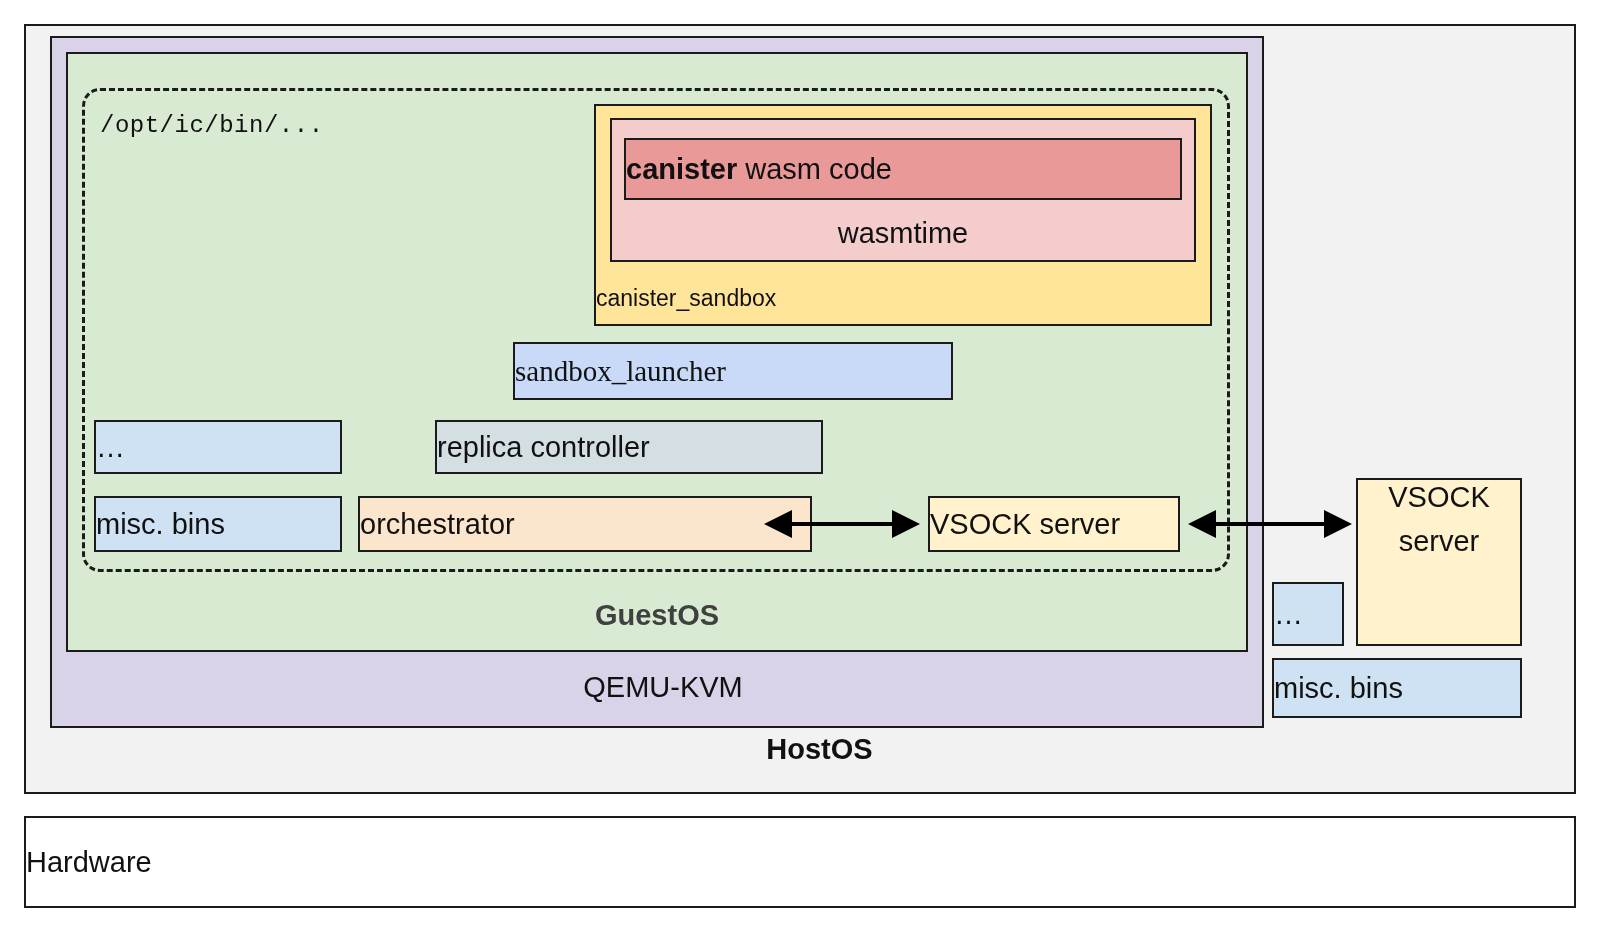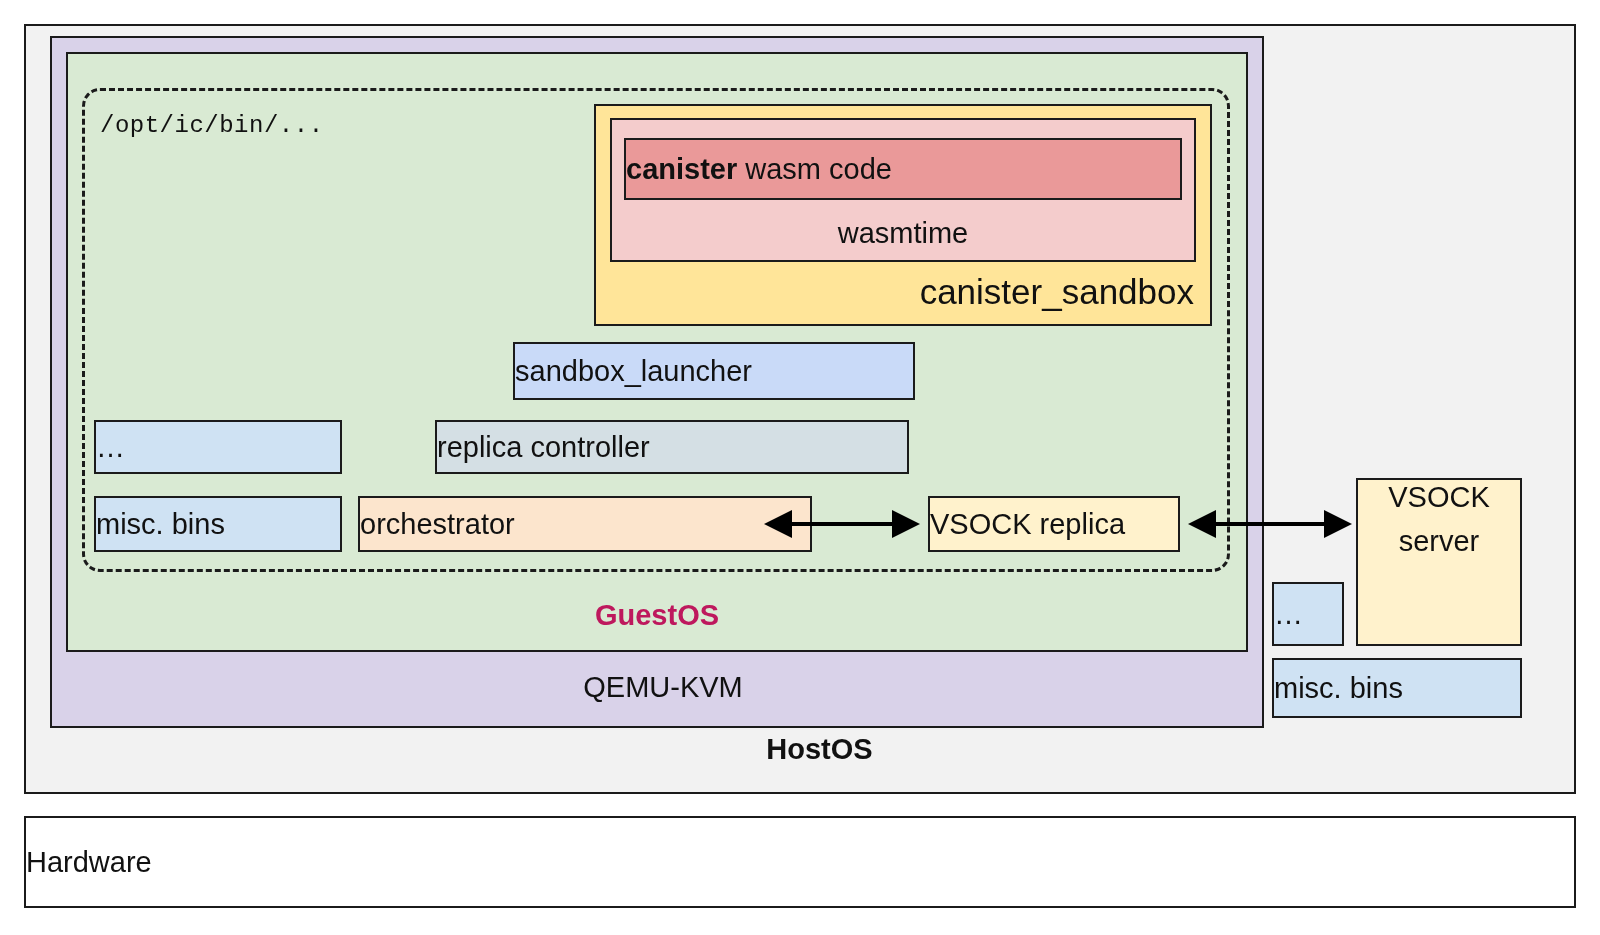--- a/index.html
+++ b/index.html
@@ -77,21 +77,21 @@
     width: 1182px; height: 600px;
     background: #d9ead3;
   }
   #guestos-label {
     position: absolute;
     left: 0; right: 0;
     bottom: 18px;
     text-align: center;
     font-size: 29px;
     font-weight: bold;
-    color: #be185d;
+    color: #404040;
   }
 
   
   #binaries-region {
     position: absolute;
     left: 82px; top: 88px;
     width: 1148px; height: 484px;
     box-sizing: border-box;
     border: 3px dashed #1b1b1b;
     border-radius: 18px;
@@ -111,22 +111,22 @@
     left: 594px; top: 104px;
     width: 618px; height: 222px;
     background: #ffe599;
     align-items: flex-end;
     justify-content: center;
   }
   #canister-sandbox-label {
     position: absolute;
     left: 0; right: 16px;
     bottom: 12px;
-    text-align: right;
-    font-size: 35px;
+    text-align: left;
+    font-size: 23px;
   }
 
   #wasmtime-box {
     left: 610px; top: 118px;
     width: 586px; height: 144px;
     background: #f4cccc;
     align-items: flex-end;
     justify-content: center;
   }
   #wasmtime-label {
@@ -141,34 +141,35 @@
     left: 624px; top: 138px;
     width: 558px; height: 62px;
     background: #ea9999;
     font-size: 29px;
   }
   #canister-wasm-box .strong { font-weight: bold; }
 
   
   #sandbox-launcher-box {
     left: 513px; top: 342px;
-    width: 402px; height: 58px;
+    width: 440px; height: 58px;
     background: #c9daf8;
     font-size: 29px;
+    font-family: Liberation Serif, serif;
   }
   #ellipsis-guest-box {
     left: 94px; top: 420px;
     width: 248px; height: 54px;
     background: #cfe2f3;
     font-size: 29px;
     letter-spacing: 2px;
   }
   #replica-controller-box {
     left: 435px; top: 420px;
-    width: 474px; height: 54px;
+    width: 388px; height: 54px;
     background: #d4dfe4;
     font-size: 29px;
   }
   #misc-bins-guest-box {
     left: 94px; top: 496px;
     width: 248px; height: 56px;
     background: #cfe2f3;
     font-size: 29px;
   }
   #orchestrator-box {
@@ -254,21 +255,21 @@
   <div class="box" id="replica-controller-box">
     <span>replica controller</span>
   </div>
   <div class="box" id="misc-bins-guest-box">
     <span>misc. bins</span>
   </div>
   <div class="box" id="orchestrator-box">
     <span>orchestrator</span>
   </div>
   <div class="box" id="vsock-client-box">
-    <span>VSOCK replica</span>
+    <span>VSOCK server</span>
   </div>
 
   <div class="box" id="vsock-server-box">
     <span>VSOCK</span>
     <span>server</span>
   </div>
   <div class="box" id="ellipsis-host-box">
     <span>…</span>
   </div>
   <div class="box" id="misc-bins-host-box">

